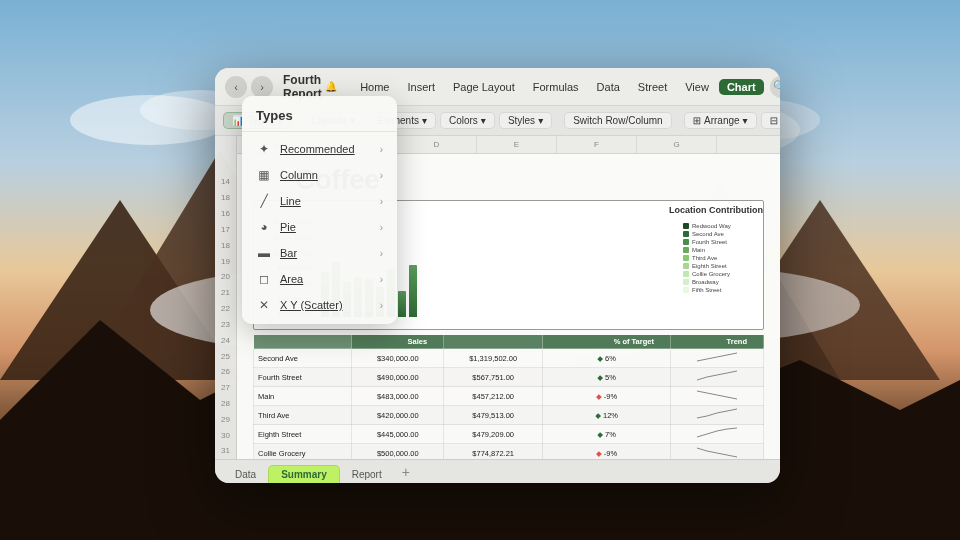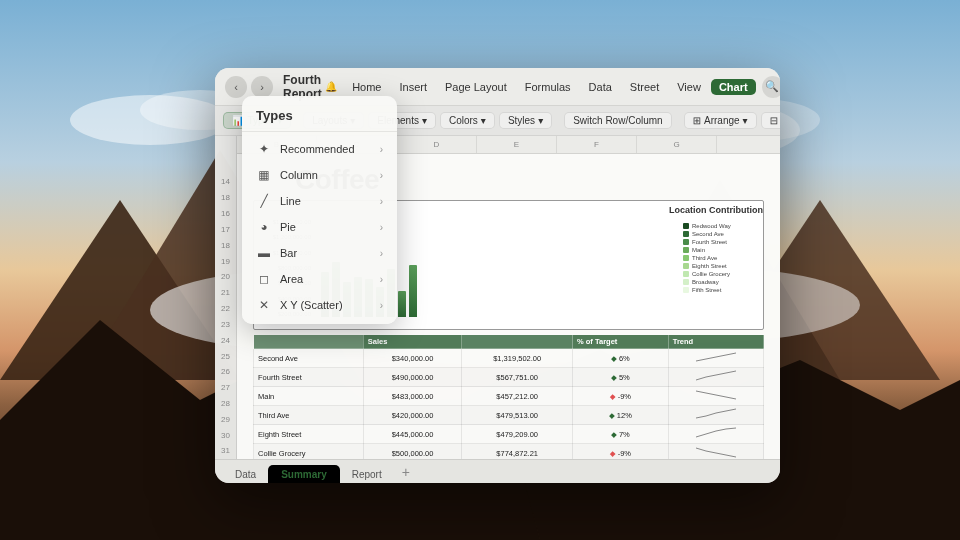--- a/index.html
+++ b/index.html
@@ -317,22 +317,22 @@
     .data-table {
       margin: 2px 8px;
       border-collapse: collapse;
       width: calc(100% - 16px);
       font-size: 8px;
     }
 
     .data-table th {
       background: rgba(50,100,60,0.85);
       color: white;
-      padding: 2px 4px;
-      text-align: left;
+      padding: 2px 16px;
+      text-align: right;
       border: 1px solid rgba(255,255,255,0.3);
       font-weight: 600;
       font-size: 7.5px;
     }
 
     .data-table td {
       padding: 2px 4px;
       border: 1px solid rgba(0,0,0,0.08);
       color: #222;
       font-size: 7.5px;
@@ -376,21 +376,21 @@
       padding: 3px 12px;
       font-size: 10px;
       color: #555;
       border-radius: 5px 5px 0 0;
       cursor: pointer;
       background: transparent;
       border: none;
     }
 
     .sheet-tab.active {
-      background: #000000;
+      background: #bef264;
       color: #2d6a35;
       font-weight: 600;
       border: 1px solid rgba(0,0,0,0.1);
       border-bottom: none;
     }
 
     .sheet-tab-add {
       padding: 3px 8px;
       font-size: 14px;
       color: #888;
@@ -432,20 +432,21 @@
 
     .dropdown-item-icon {
       font-size: 12px;
       width: 16px;
       text-align: center;
       color: #555;
     }
 
     .dropdown-item-label {
       flex: 1;
+      text-decoration: underline;
     }
 
     .dropdown-item-arrow {
       font-size: 10px;
       color: #999;
     }
   </style>
 </head>
 <body>
 
@@ -489,21 +490,21 @@
   <div class="title-bar">
     <div class="title-bar-nav">
       <button class="nav-btn">‹</button>
       <button class="nav-btn">›</button>
     </div>
     <div class="doc-title">
       <span>Fourth Report</span>
       <span style="font-size:10px;">🔔</span>
     </div>
 
-    <div style="display:flex;align-items:center;gap:2px;flex:1;">
+    <div style="display:flex;align-items:center;gap:2px;margin-left:8px;flex:1;">
       <div class="menu-item">Home</div>
       <div class="menu-item">Insert</div>
       <div class="menu-item">Page Layout</div>
       <div class="menu-item">Formulas</div>
       <div class="menu-item">Data</div>
       <div class="menu-item">Street</div>
       <div class="menu-item">View</div>
       <div class="menu-item active">Chart</div>
     </div>
     <div class="menu-icons-right">

